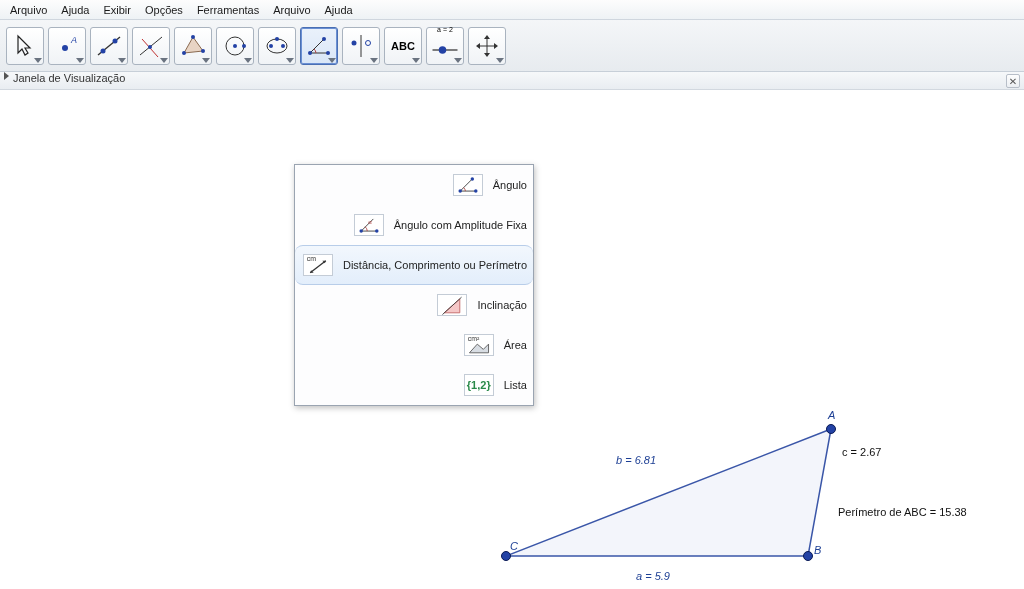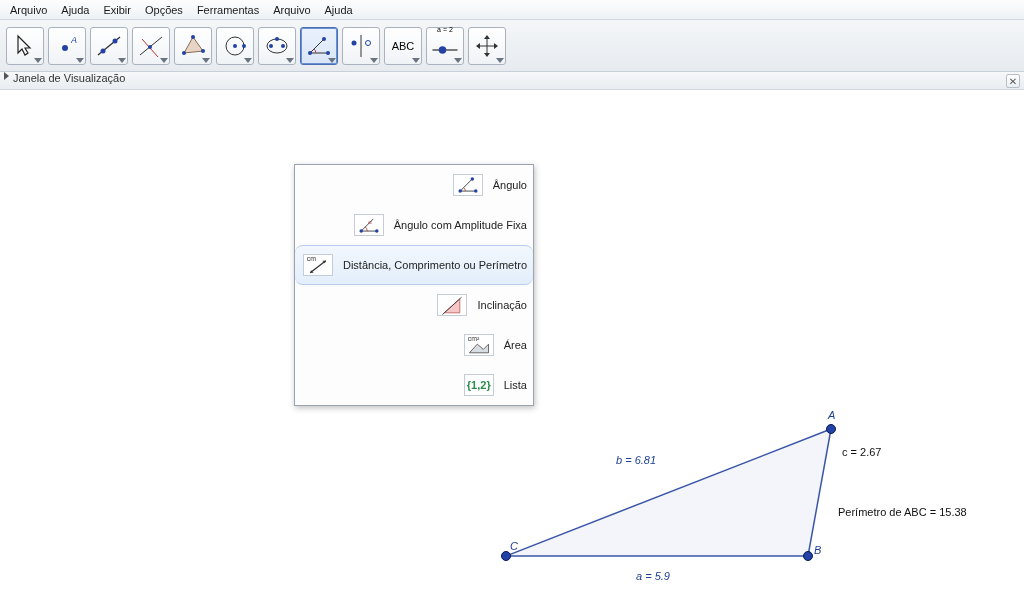--- a/index.html
+++ b/index.html
@@ -230,21 +230,21 @@
   </div>
   <div class="tool-btn">
     <svg viewBox="0 0 30 30">
         <line x1="15" y1="4" x2="15" y2="26" stroke="#333"></line>
         <circle cx="8" cy="12" r="2.5" fill="#2342a5"></circle>
         <circle cx="22" cy="12" r="2.5" fill="none" stroke="#2342a5"></circle>
       </svg>
     <span class="drop"></span>
   </div>
   <div class="tool-btn">
-    <span style="font-size:11px;font-weight:normal;">ABC</span>
+    <span style="font-size:11px;font-weight:bold;">ABC</span>
     <span class="drop"></span>
   </div>
   <div class="tool-btn">
     <div style="display:flex;flex-direction:column;align-items:center;gap:2px;">
       <span style="font-size:7px;">a = 2</span>
       <svg width="24" height="8" viewBox="0 0 24 8">
           <line x1="2" y1="4" x2="22" y2="4" stroke="#333"></line>
           <circle cx="10" cy="4" r="3" fill="#2342a5"></circle>
         </svg>
     </div>

